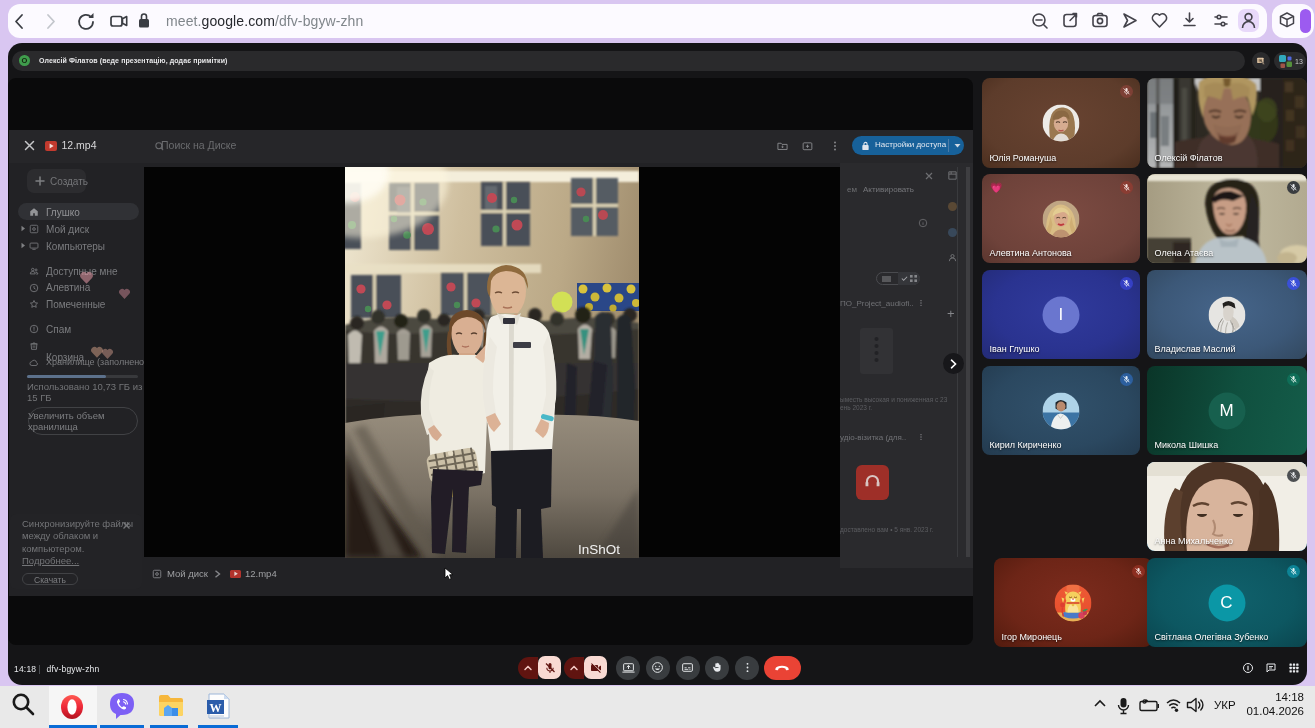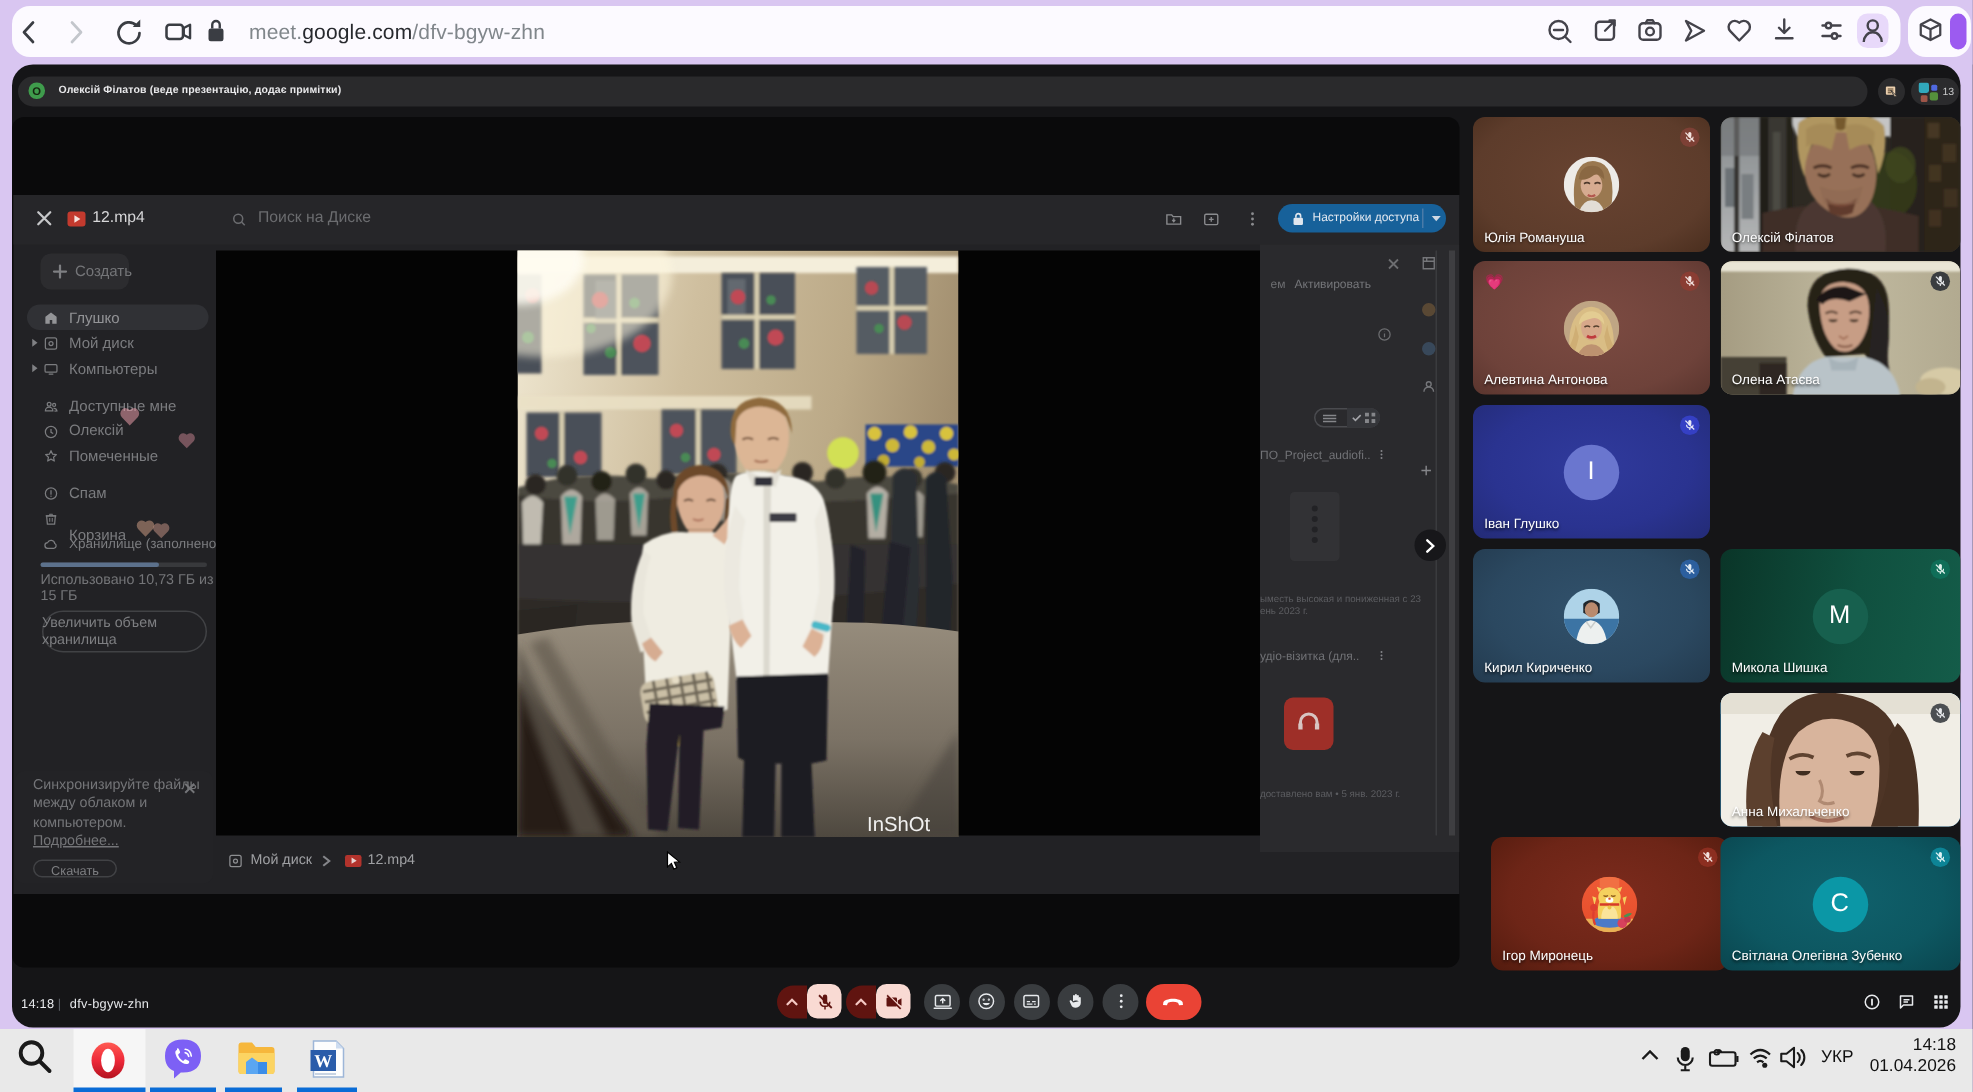--- a/index.html
+++ b/index.html
@@ -127,21 +127,21 @@
         </svg>
       <div class="abs" style="left:35.5px;top:11px;width:12.5px;height:10px;background:#c33a2e;border-radius:2px;"></div>
       <svg class="abs" style="left:38.5px;top:13px;" width="7" height="6" viewBox="0 0 7 6">
           <path d="M1.6 0.5 l4 2.5 -4 2.5 z" fill="#f6e2dd"></path>
         </svg>
       <div class="abs" style="left:52.5px;top:9px;font-size:10.5px;color:#d7d7d9;">12.mp4</div>
       <svg class="abs" style="left:145px;top:11px;" width="11" height="11" viewBox="0 0 24 24" fill="none" stroke="#6b6c6f" stroke-width="2.2">
           <circle cx="10.5" cy="10.5" r="6.5"></circle>
           <path d="M15.5 15.5 l4.5 4.5"></path>
         </svg>
-      <div class="abs" style="left:163px;top:9px;font-size:10.5px;color:#6b6c6f;">Поиск на Диске</div>
+      <div class="abs" style="left:152px;top:9px;font-size:10.5px;color:#6b6c6f;">Поиск на Диске</div>
       <svg class="abs" style="left:768px;top:11.5px;" width="11" height="10" viewBox="0 0 24 20" fill="none" stroke="#8a8b8e" stroke-width="2">
           <path d="M2 4 h7 l2 2.5 h11 v11 h-20 z"></path>
           <path d="M12 14 v-5 M9.8 11.3 l2.2 2.7 2.2 -2.7" stroke-width="1.8"></path>
         </svg>
       <svg class="abs" style="left:793px;top:11px;" width="11" height="11" viewBox="0 0 24 24" fill="none" stroke="#8a8b8e" stroke-width="2">
           <rect x="2.5" y="4" width="19" height="15" rx="2"></rect>
           <path d="M12 8 v7 M8.5 11.5 h7"></path>
         </svg>
       <svg class="abs" style="left:820px;top:10.5px;" width="12" height="12" viewBox="0 0 24 24" fill="#8a8b8e">
           <circle cx="12" cy="5" r="1.9"></circle>
@@ -194,21 +194,21 @@
           <path d="M3 19 a6 6 0 0 1 12 0 z"></path>
           <circle cx="17" cy="9.5" r="2.4"></circle>
           <path d="M16 15 a5 5 0 0 1 5.5 4 l-4 0.5"></path>
         </svg>
       <div class="abs" style="left:37px;top:136px;font-size:10px;color:#7b7c7f;">Доступные мне</div>
 
       <svg class="abs" style="left:20px;top:153px;" width="10" height="10" viewBox="0 0 24 24" fill="none" stroke="#7b7c7f" stroke-width="2">
           <circle cx="12" cy="12" r="9"></circle>
           <path d="M12 7 v5.5 l3.5 2"></path>
         </svg>
-      <div class="abs" style="left:37px;top:152.5px;font-size:10px;color:#7b7c7f;">Олексій</div>
+      <div class="abs" style="left:37px;top:152.5px;font-size:10px;color:#7b7c7f;">Алевтина</div>
 
       <svg class="abs" style="left:20px;top:169.5px;" width="10" height="10" viewBox="0 0 24 24" fill="none" stroke="#7b7c7f" stroke-width="2">
           <path d="M12 3.5 l2.6 5.6 6 0.7 -4.5 4.2 1.2 6 -5.3 -3 -5.3 3 1.2 -6 -4.5 -4.2 6 -0.7 z" stroke-linejoin="round"></path>
         </svg>
       <div class="abs" style="left:37px;top:169.5px;font-size:10px;color:#7b7c7f;">Помеченные</div>
 
       <svg class="abs" style="left:20px;top:194.5px;" width="10" height="10" viewBox="0 0 24 24" fill="none" stroke="#7b7c7f" stroke-width="2">
           <circle cx="12" cy="12" r="9"></circle>
           <path d="M12 7.5 v5.5 M12 16 v0.5" stroke-linecap="round"></path>
         </svg>
@@ -655,20 +655,39 @@
     <div class="mchip" style="background:#3540c4;">
         <svg width="9" height="9" viewBox="0 0 18 18">
           <rect x="7" y="2" width="4.2" height="7.5" rx="2.1" fill="#e8eaf8"></rect>
           <path d="M4.8 8.2 a4.3 4.3 0 0 0 8.6 0" stroke="#e8eaf8" stroke-width="1.5" fill="none"></path>
           <path d="M9.1 12.5 v2.8" stroke="#e8eaf8" stroke-width="1.5"></path>
           <path d="M3.2 2.8 L15 14.6" stroke="#e8eaf8" stroke-width="1.7"></path>
         </svg>
       </div>
   </div>
 
+  <div class="tile" style="left:1138.5px;top:226.8px;width:160px;height:89.5px;background:radial-gradient(ellipse at 50% 45%,#46658a 0%,#3c5878 60%,#32485f 100%);">
+    <div class="avat"><svg width="37" height="37" viewBox="0 0 37 37">
+      <rect width="37" height="37" fill="#e6e5e2"></rect>
+      <path d="M14 7 Q20 2 26 7 L27 12 Q20 8 15 12 Z" fill="#23211f"></path>
+      <path d="M16 10 Q22 7 25 12 Q26 20 22 24 Q17 26 15 20 Q14 14 16 10 Z" fill="#d8d3cc"></path>
+      <path d="M14 22 Q10 26 9 34 L12 37 L24 37 Q26 28 22 24" fill="none" stroke="#8d8a84" stroke-width="1"></path>
+      <path d="M15 24 Q12 30 12 37 M19 26 Q17 31 17 37 M22 25 Q24 30 27 34" stroke="#a5a19a" stroke-width="0.8" fill="none"></path>
+      <path d="M24 20 Q30 24 31 30 L27 33 Q25 27 22 24 Z" fill="#cfcac2"></path>
+    </svg></div>
+    <div class="tname">Владислав Маслий</div>
+    <div class="mchip" style="background:#3a50d8;">
+        <svg width="9" height="9" viewBox="0 0 18 18">
+          <rect x="7" y="2" width="4.2" height="7.5" rx="2.1" fill="#e8eaf8"></rect>
+          <path d="M4.8 8.2 a4.3 4.3 0 0 0 8.6 0" stroke="#e8eaf8" stroke-width="1.5" fill="none"></path>
+          <path d="M9.1 12.5 v2.8" stroke="#e8eaf8" stroke-width="1.5"></path>
+          <path d="M3.2 2.8 L15 14.6" stroke="#e8eaf8" stroke-width="1.7"></path>
+        </svg>
+      </div>
+  </div>
 
   <div class="tile" style="left:973.5px;top:322.7px;width:158.5px;height:89.5px;background:radial-gradient(ellipse at 50% 45%,#31516b 0%,#2b4860 60%,#233a4e 100%);">
     <div class="avat"><svg width="37" height="37" viewBox="0 0 37 37">
       <rect width="37" height="37" fill="#aed3e8"></rect>
       <rect y="20" width="37" height="17" fill="#3c74a4"></rect>
       <path d="M13 10 Q18 5 24 10 L24 16 Q18 20 13 16 Z" fill="#20262c"></path>
       <ellipse cx="18.5" cy="14" rx="4.5" ry="5" fill="#b98a6e"></ellipse>
       <path d="M8 37 Q10 22 18 21 Q27 22 29 37 Z" fill="#edf0ef"></path>
       <path d="M15 22 L18 26 L21 22" fill="none" stroke="#c9ccca" stroke-width="1"></path>
     </svg></div>

